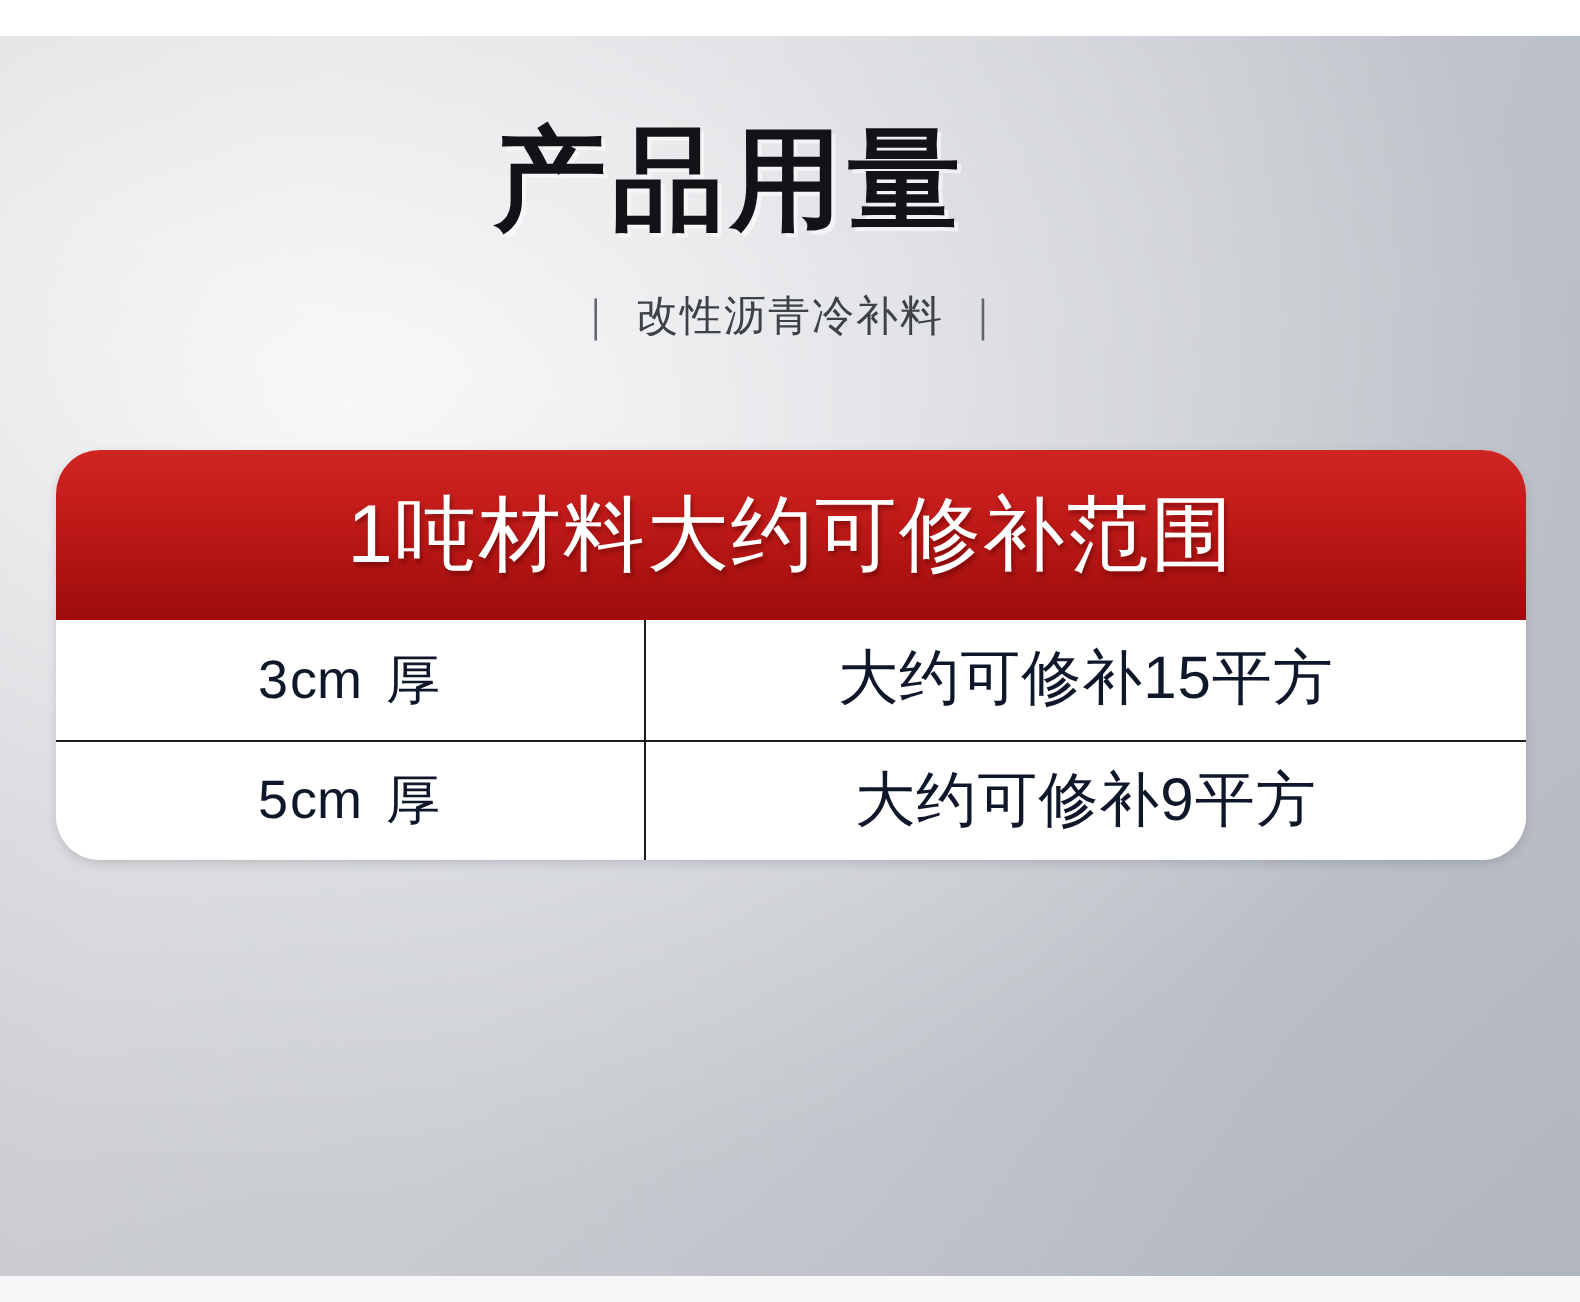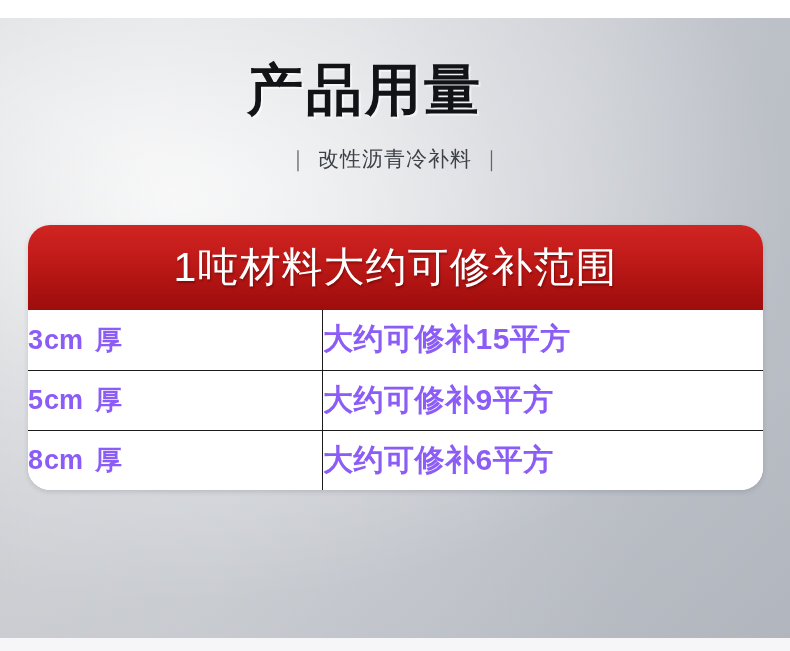--- a/index.html
+++ b/index.html
@@ -148,23 +148,24 @@
 
   .table {
     width: 100%;
     border-collapse: collapse;
     table-layout: fixed;
     background: #ffffff;
   }
   .table tr { height: 60px; }
   .table tr + tr td { border-top: 1px solid #1b1b1b; margin-top: 10px; }
   .table td {
+    text-align: center;
     vertical-align: middle;
-    color: #8b5cf6;
-    font-weight: 700;
+    color: #0f172a;
+    font-weight: 400;
     padding: 0;
   }
   .table td.col-thickness {
     width: 294px;
     border-right: 1px solid #1b1b1b;
     font-size: 27px;
     letter-spacing: 1px;
     white-space: nowrap;
   }
   .table td.col-thickness .unit { letter-spacing: 0; }
@@ -203,24 +204,20 @@
         <tr>
           <td class="col-thickness"><span>3</span><span class="unit">cm</span><span class="gap"></span><span>厚</span></td>
           <td class="col-coverage">大约可修补15平方</td>
         </tr>
 
         <tr>
           <td class="col-thickness"><span>5</span><span class="unit">cm</span><span class="gap"></span><span>厚</span></td>
           <td class="col-coverage">大约可修补9平方</td>
         </tr>
 
-        <tr>
-          <td class="col-thickness"><span>8</span><span class="unit">cm</span><span class="gap"></span><span>厚</span></td>
-          <td class="col-coverage">大约可修补6平方</td>
-        </tr>
 
 
       </tbody>
     </table>
   </div>
 
   <div class="band-bottom"></div>
 
 </div>
 

